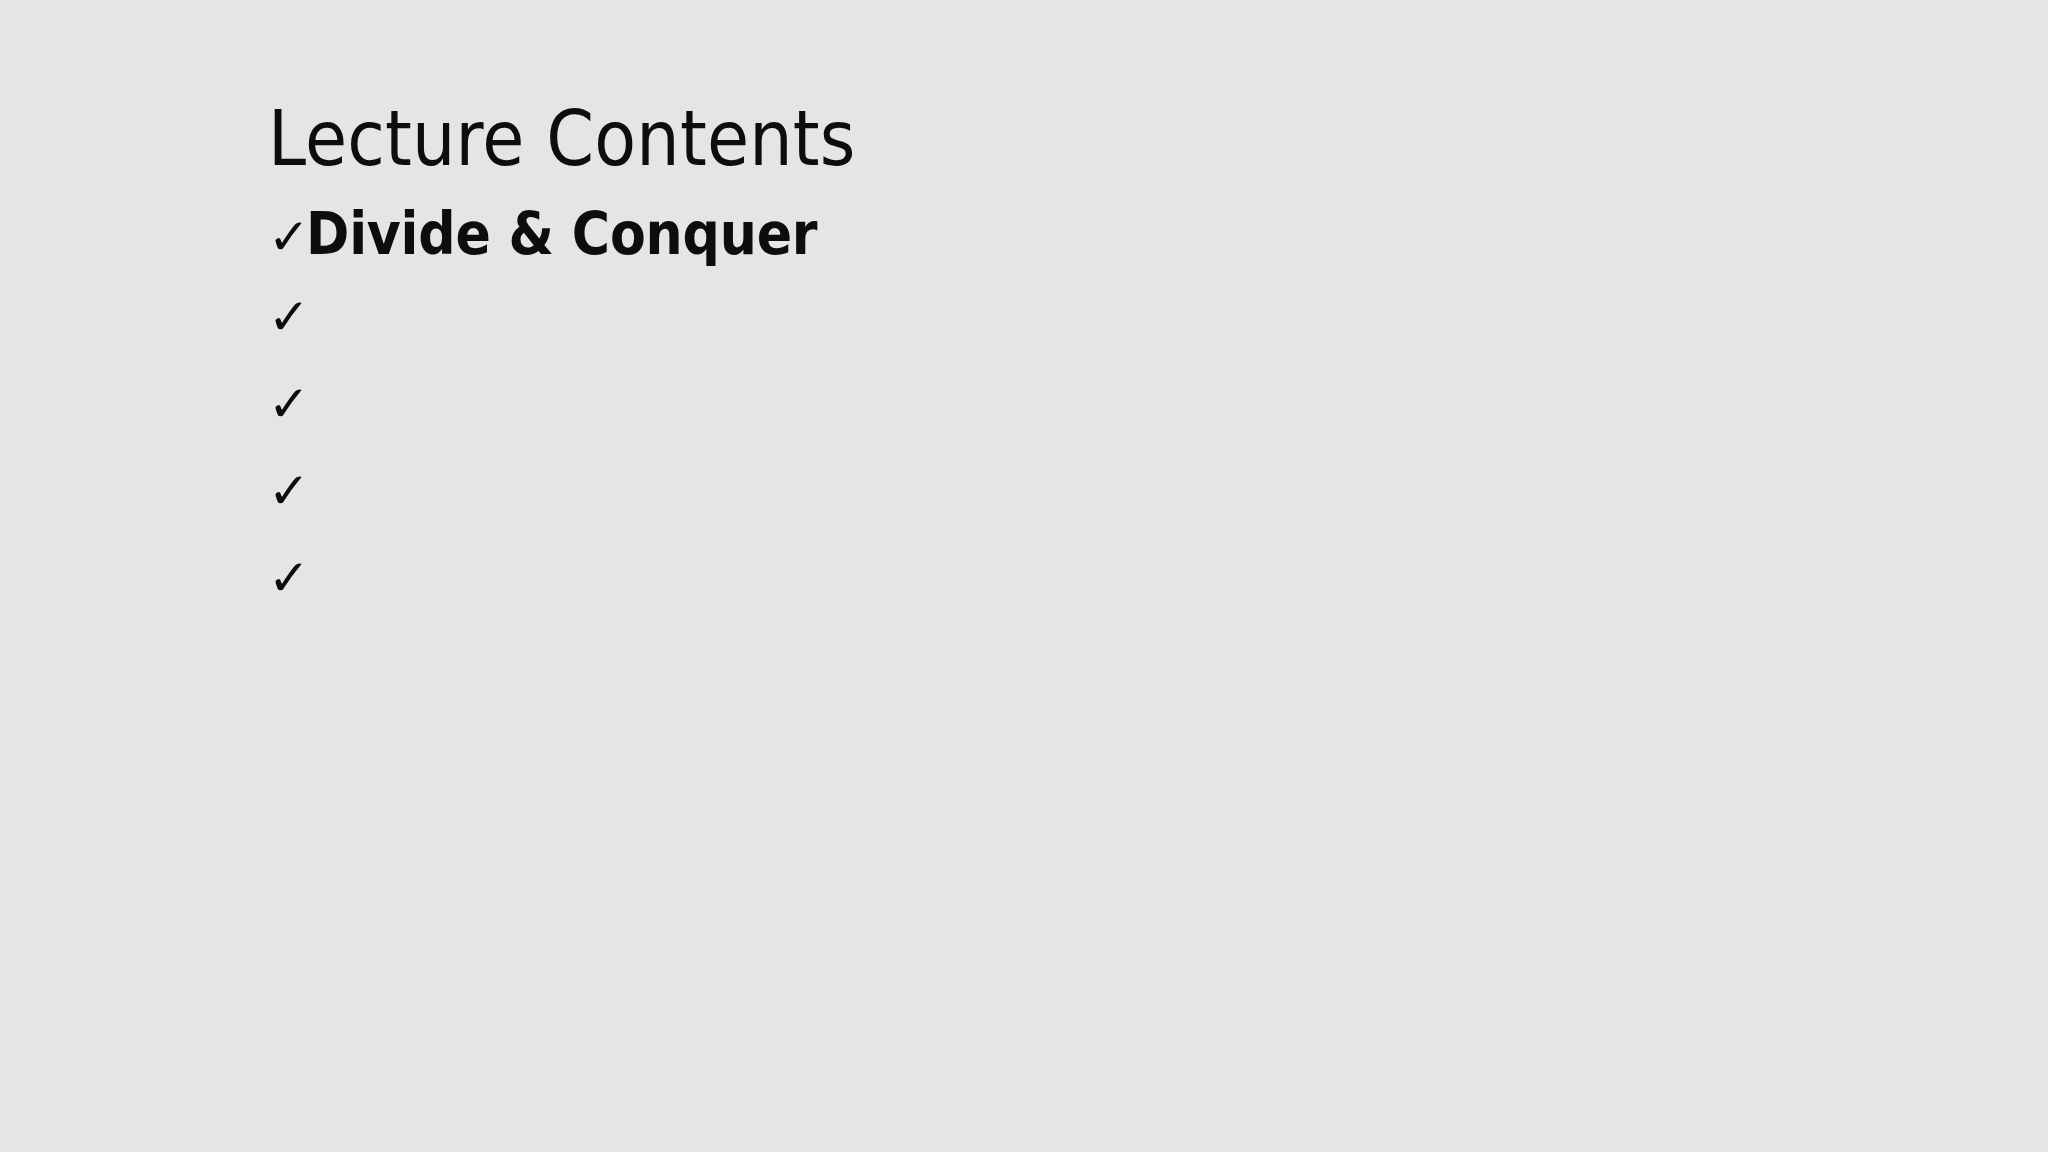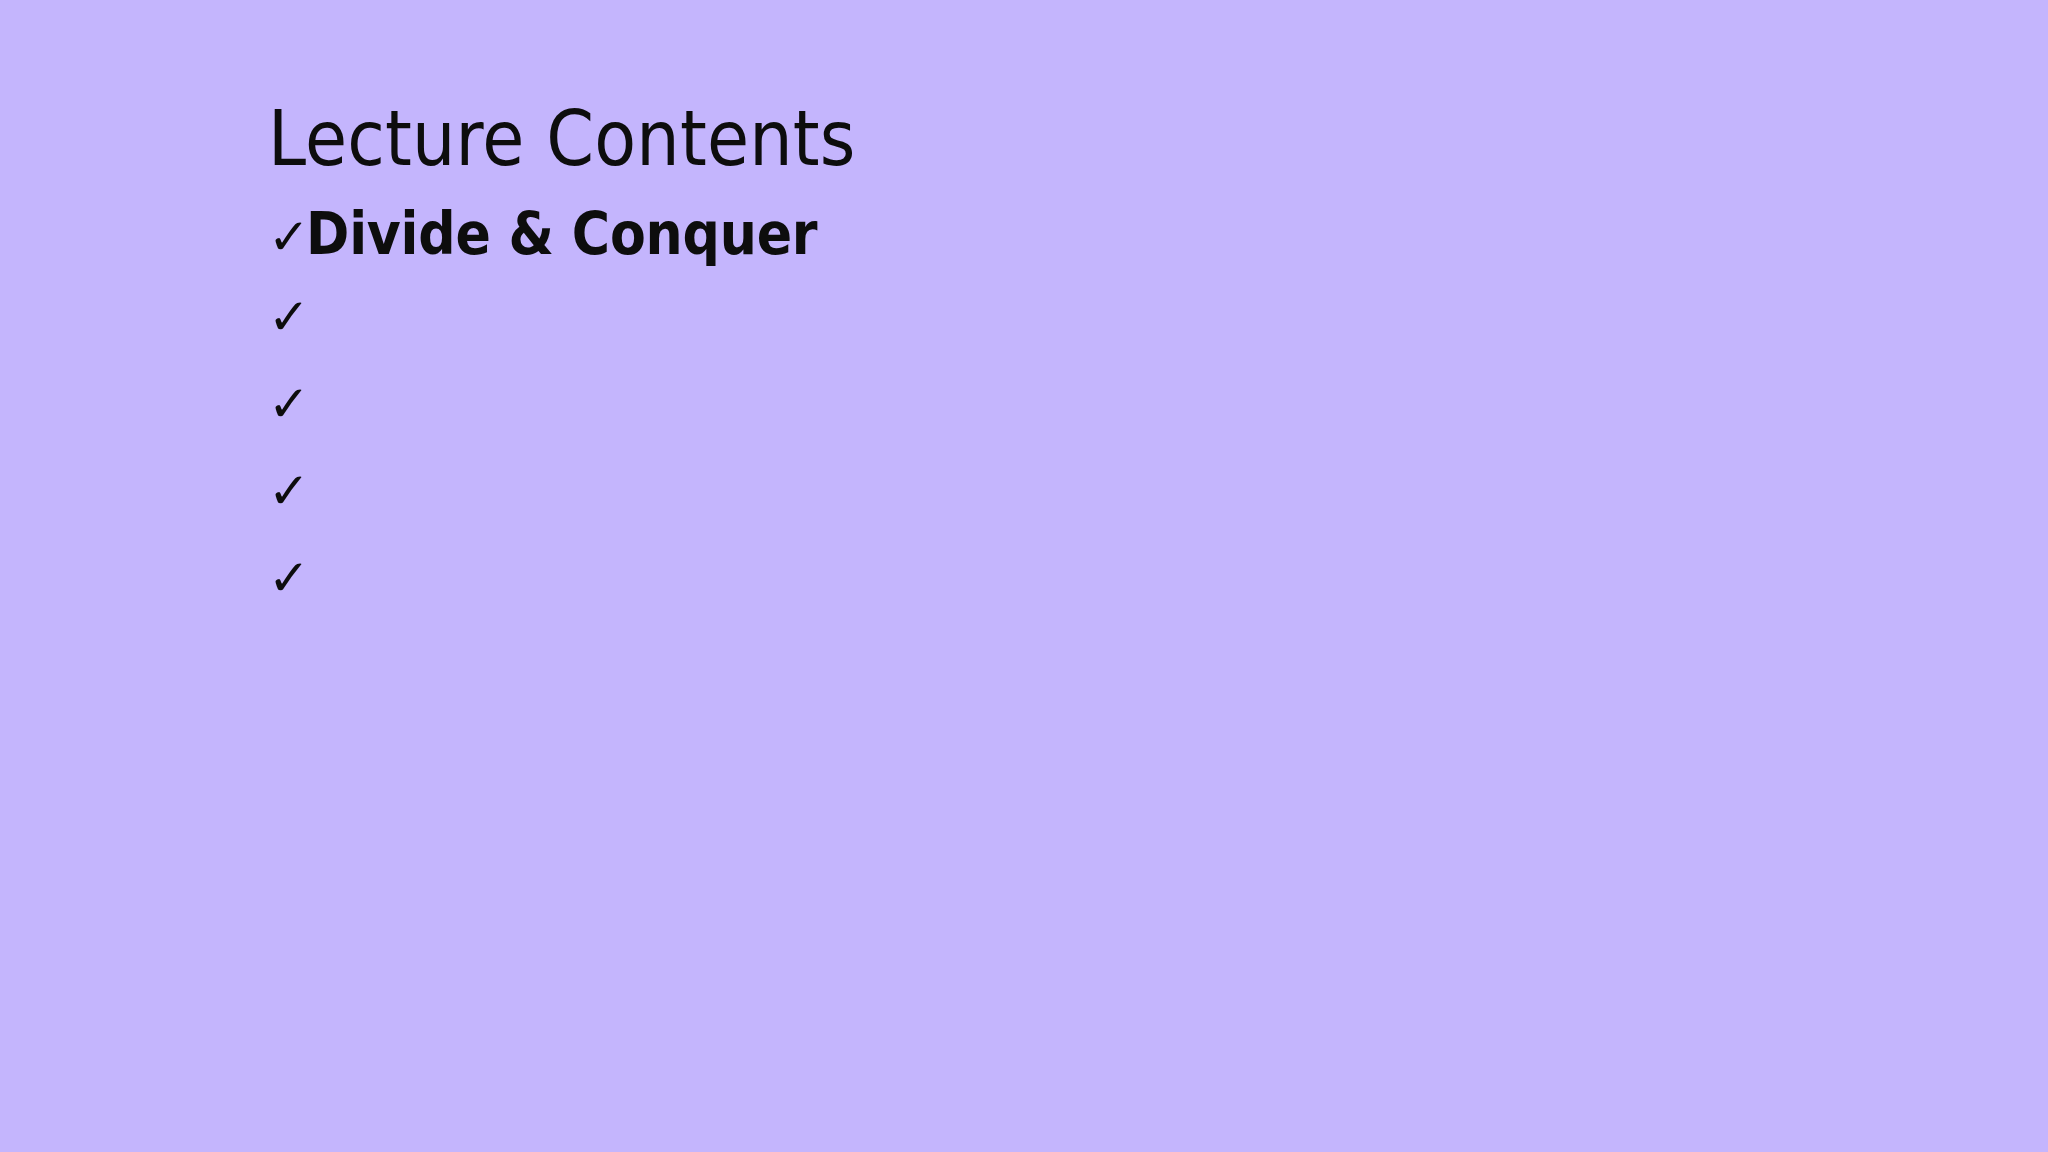--- a/index.html
+++ b/index.html
@@ -11,21 +11,21 @@
     height: 1152px;
     background: #ffffff;
     font-family: "Liberation Sans", sans-serif;
     overflow: hidden;
   }
 
   #slide {
     position: relative;
     width: 2048px;
     height: 1152px;
-    background: #c4b5fd;
+    background: #e5e5e5;
   }
 
   
   #slide-title {
     position: absolute;
     left: 268px;
     top: 44px;
     width: 1500px;
     font-family: "DejaVu Sans Condensed", "Liberation Sans Narrow", "Liberation Sans", sans-serif;
     font-size: 76px;

